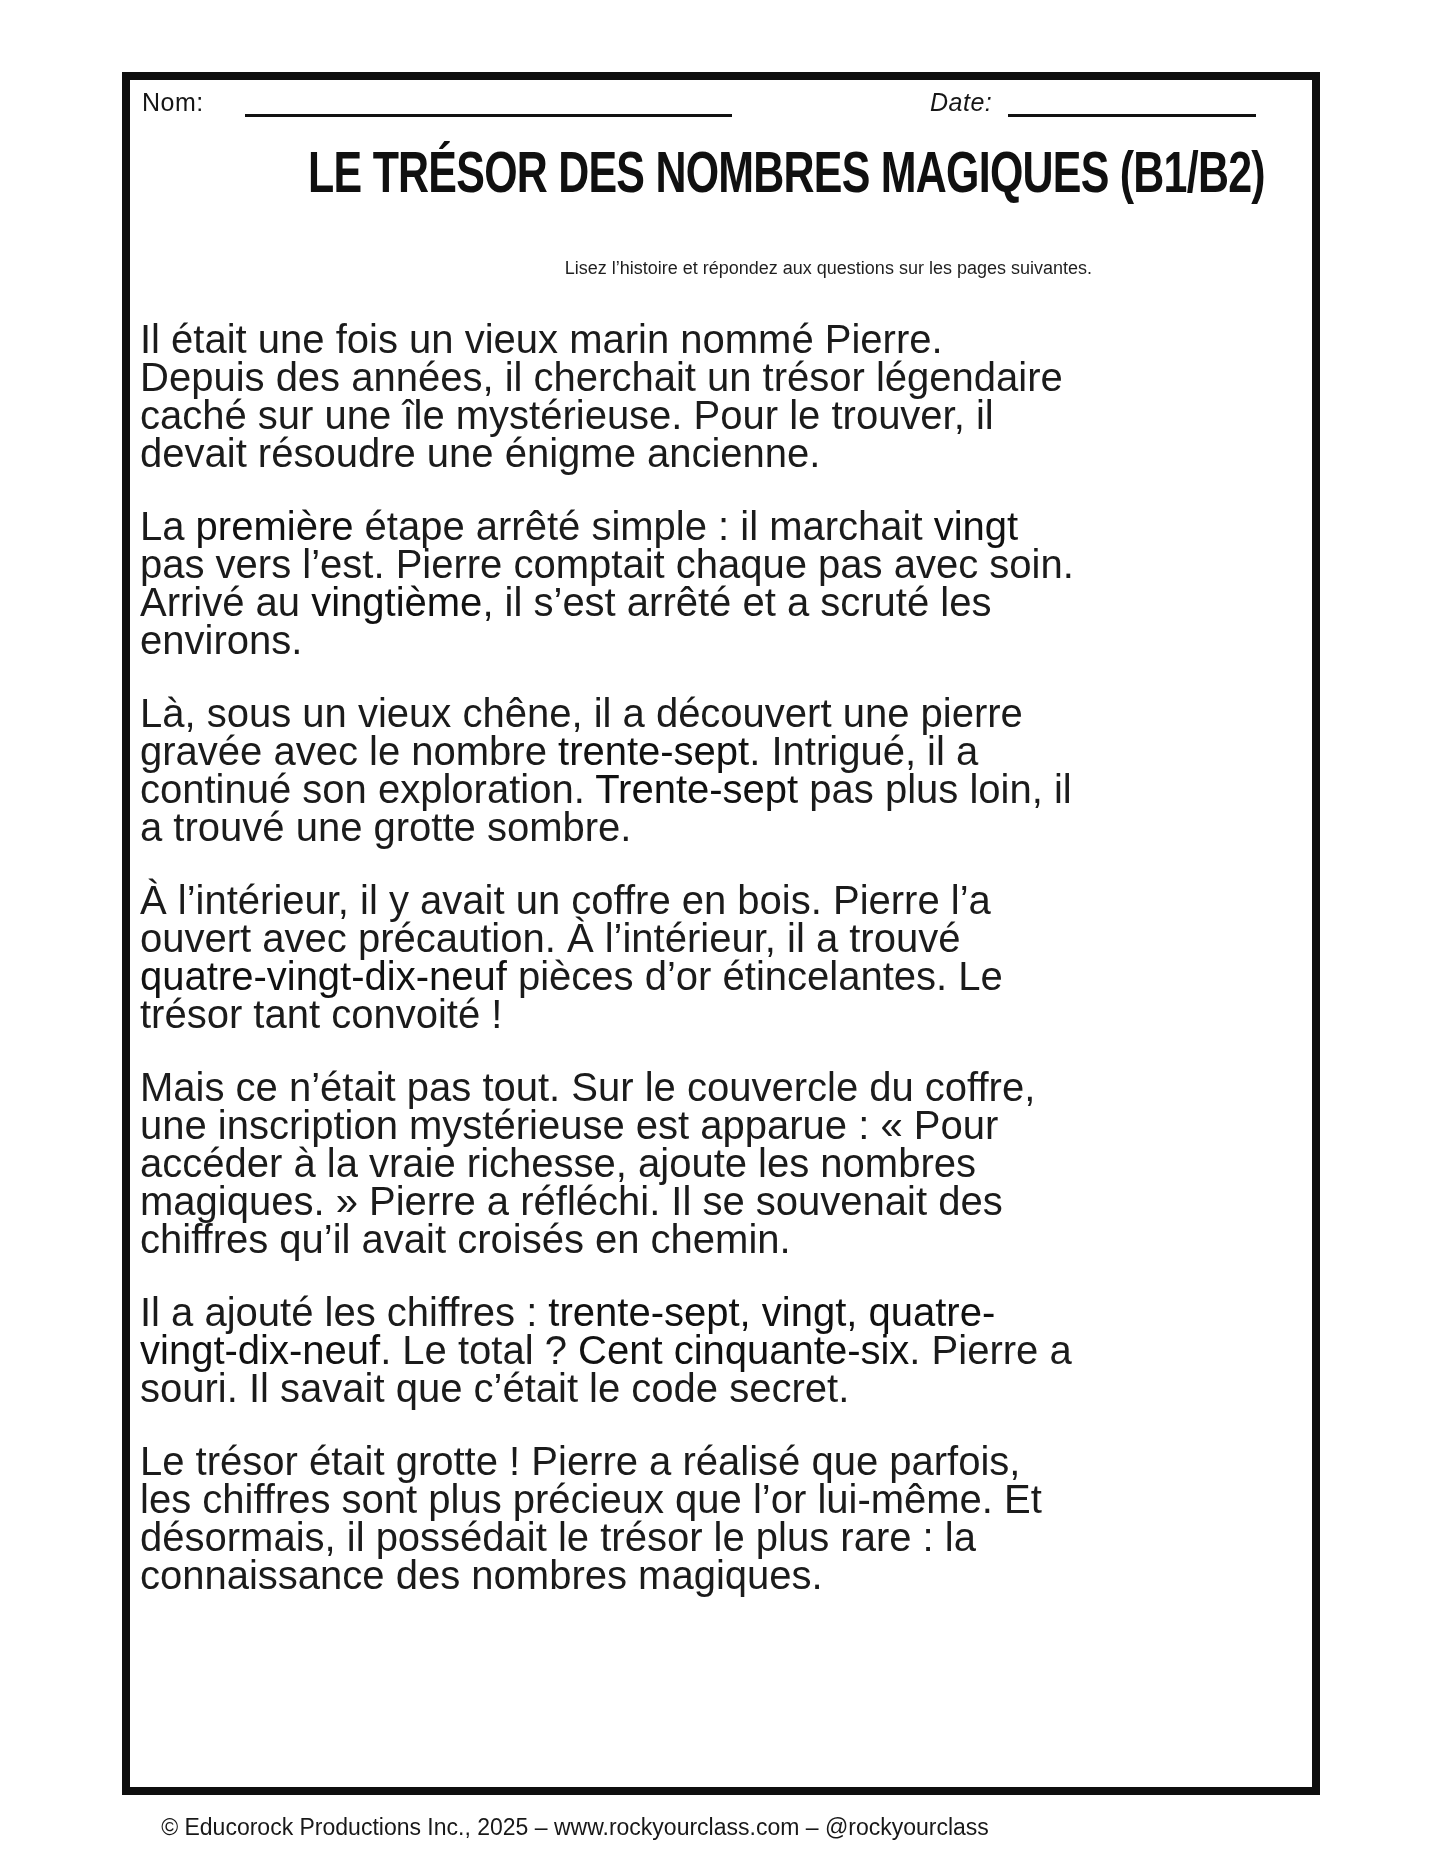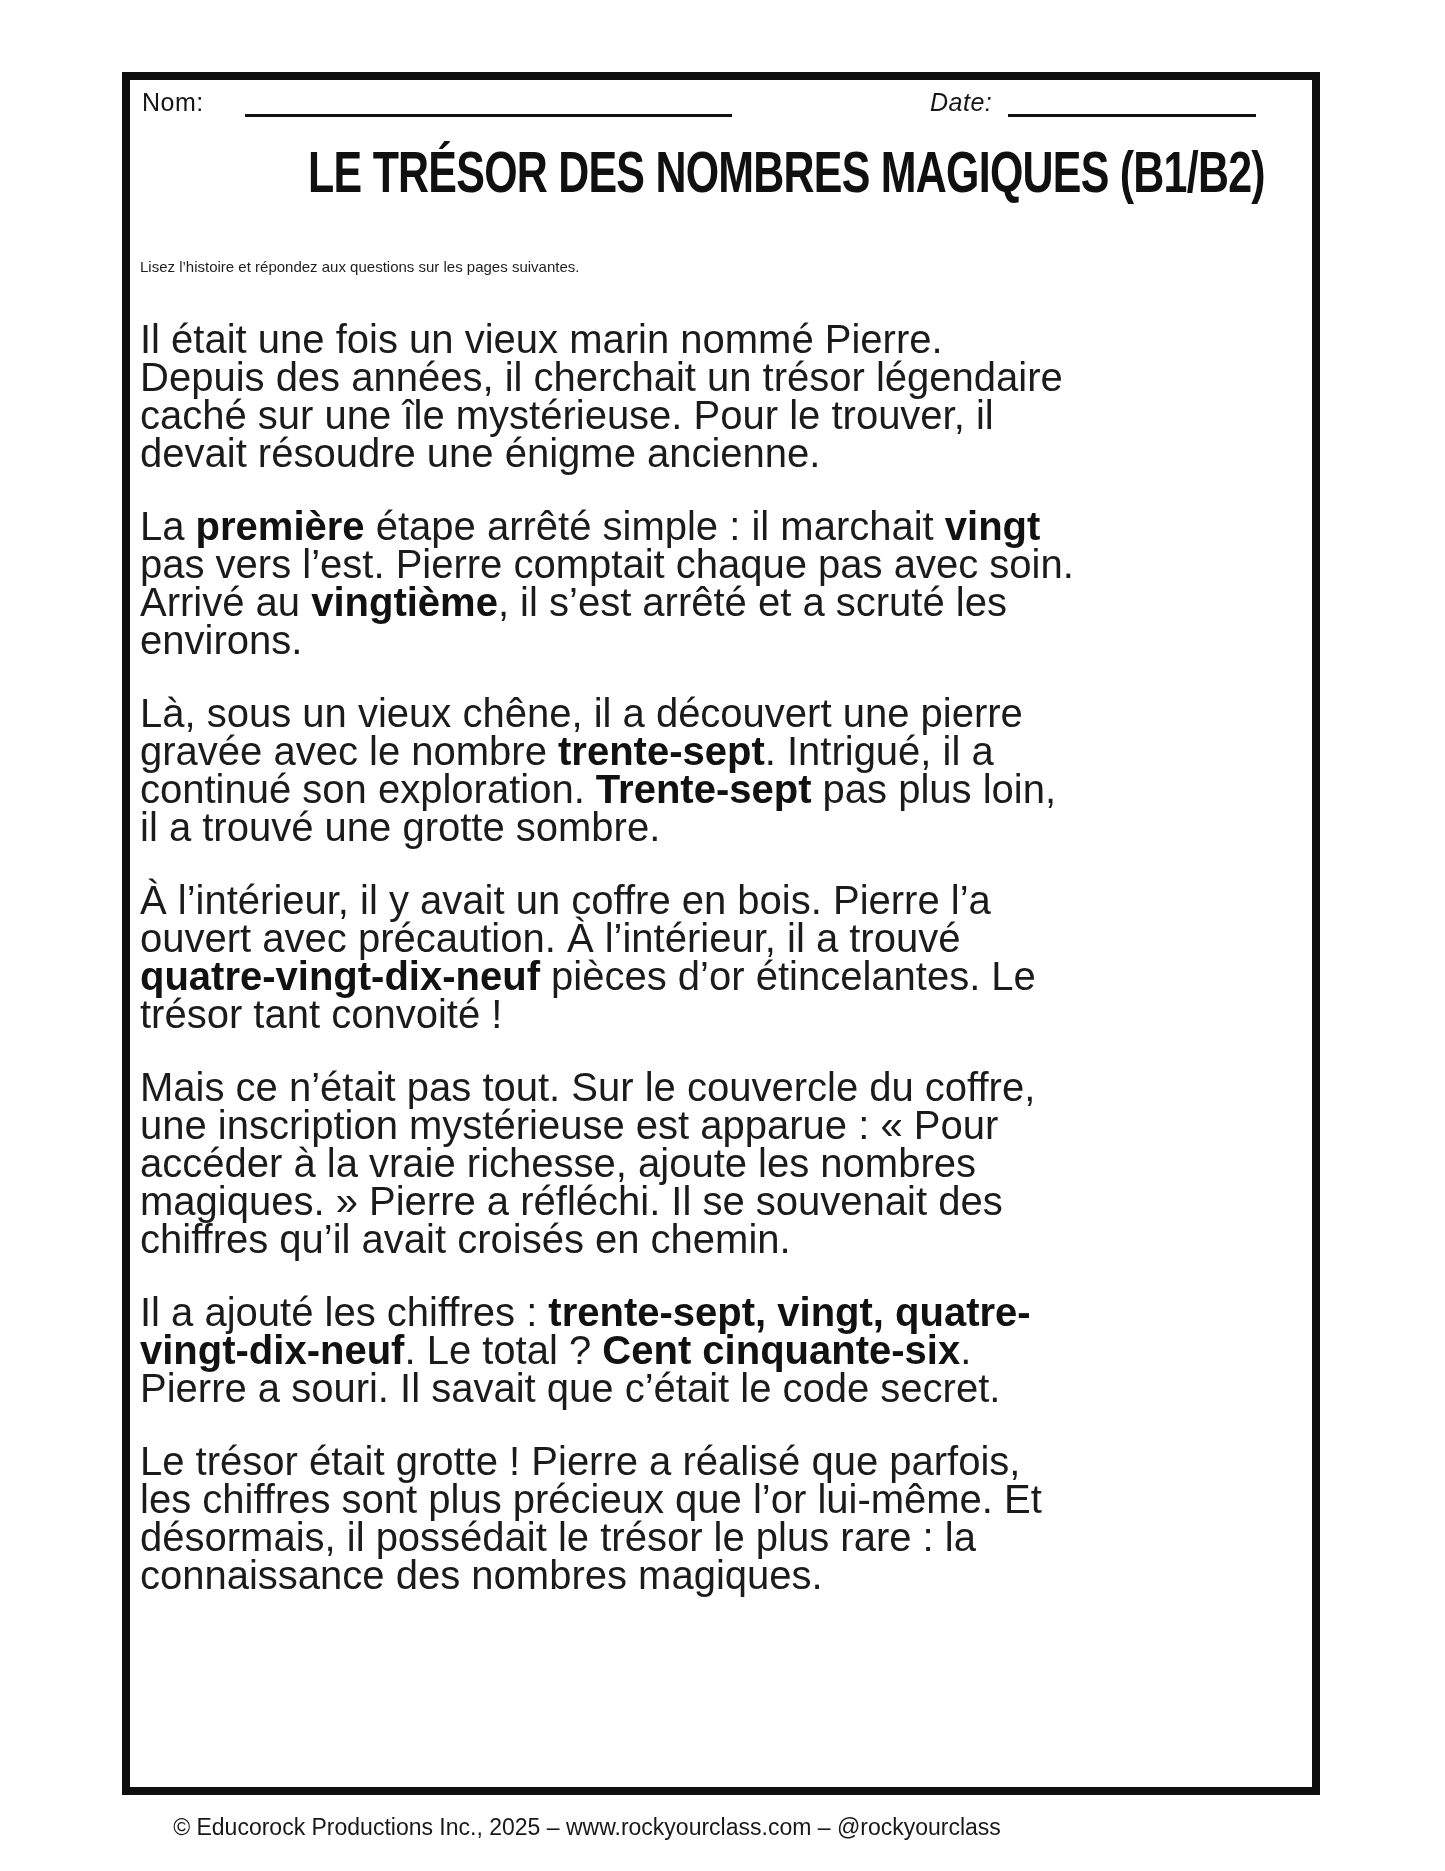--- a/index.html
+++ b/index.html
@@ -55,43 +55,43 @@
     color: #101010;
     white-space: nowrap;
     transform: scaleX(0.74);
     transform-origin: center;
   }
   .subtitle {
     position: absolute;
     left: 140px;
     top: 258px;
     width: 952px;
-    text-align: left;
-    font-size: 15px;
+    text-align: right;
+    font-size: 18px;
     color: #1f1f1f;
   }
   .story {
     position: absolute;
     left: 140px;
     top: 320px;
     width: 935px;
   }
   .story p {
     margin: 0 0 35px 0;
     font-size: 40px;
     line-height: 38px;
     color: #1b1b1b;
   }
   .story p b {
-    font-weight: 700;
+    font-weight: 400;
     color: #111111;
   }
   .footer {
     position: absolute;
-    left: 12px;
+    left: 0;
     top: 1814px;
     width: 1150px;
     text-align: center;
     font-size: 23px;
     color: #181818;
   }
 </style>
 </head>
 <body>
 

